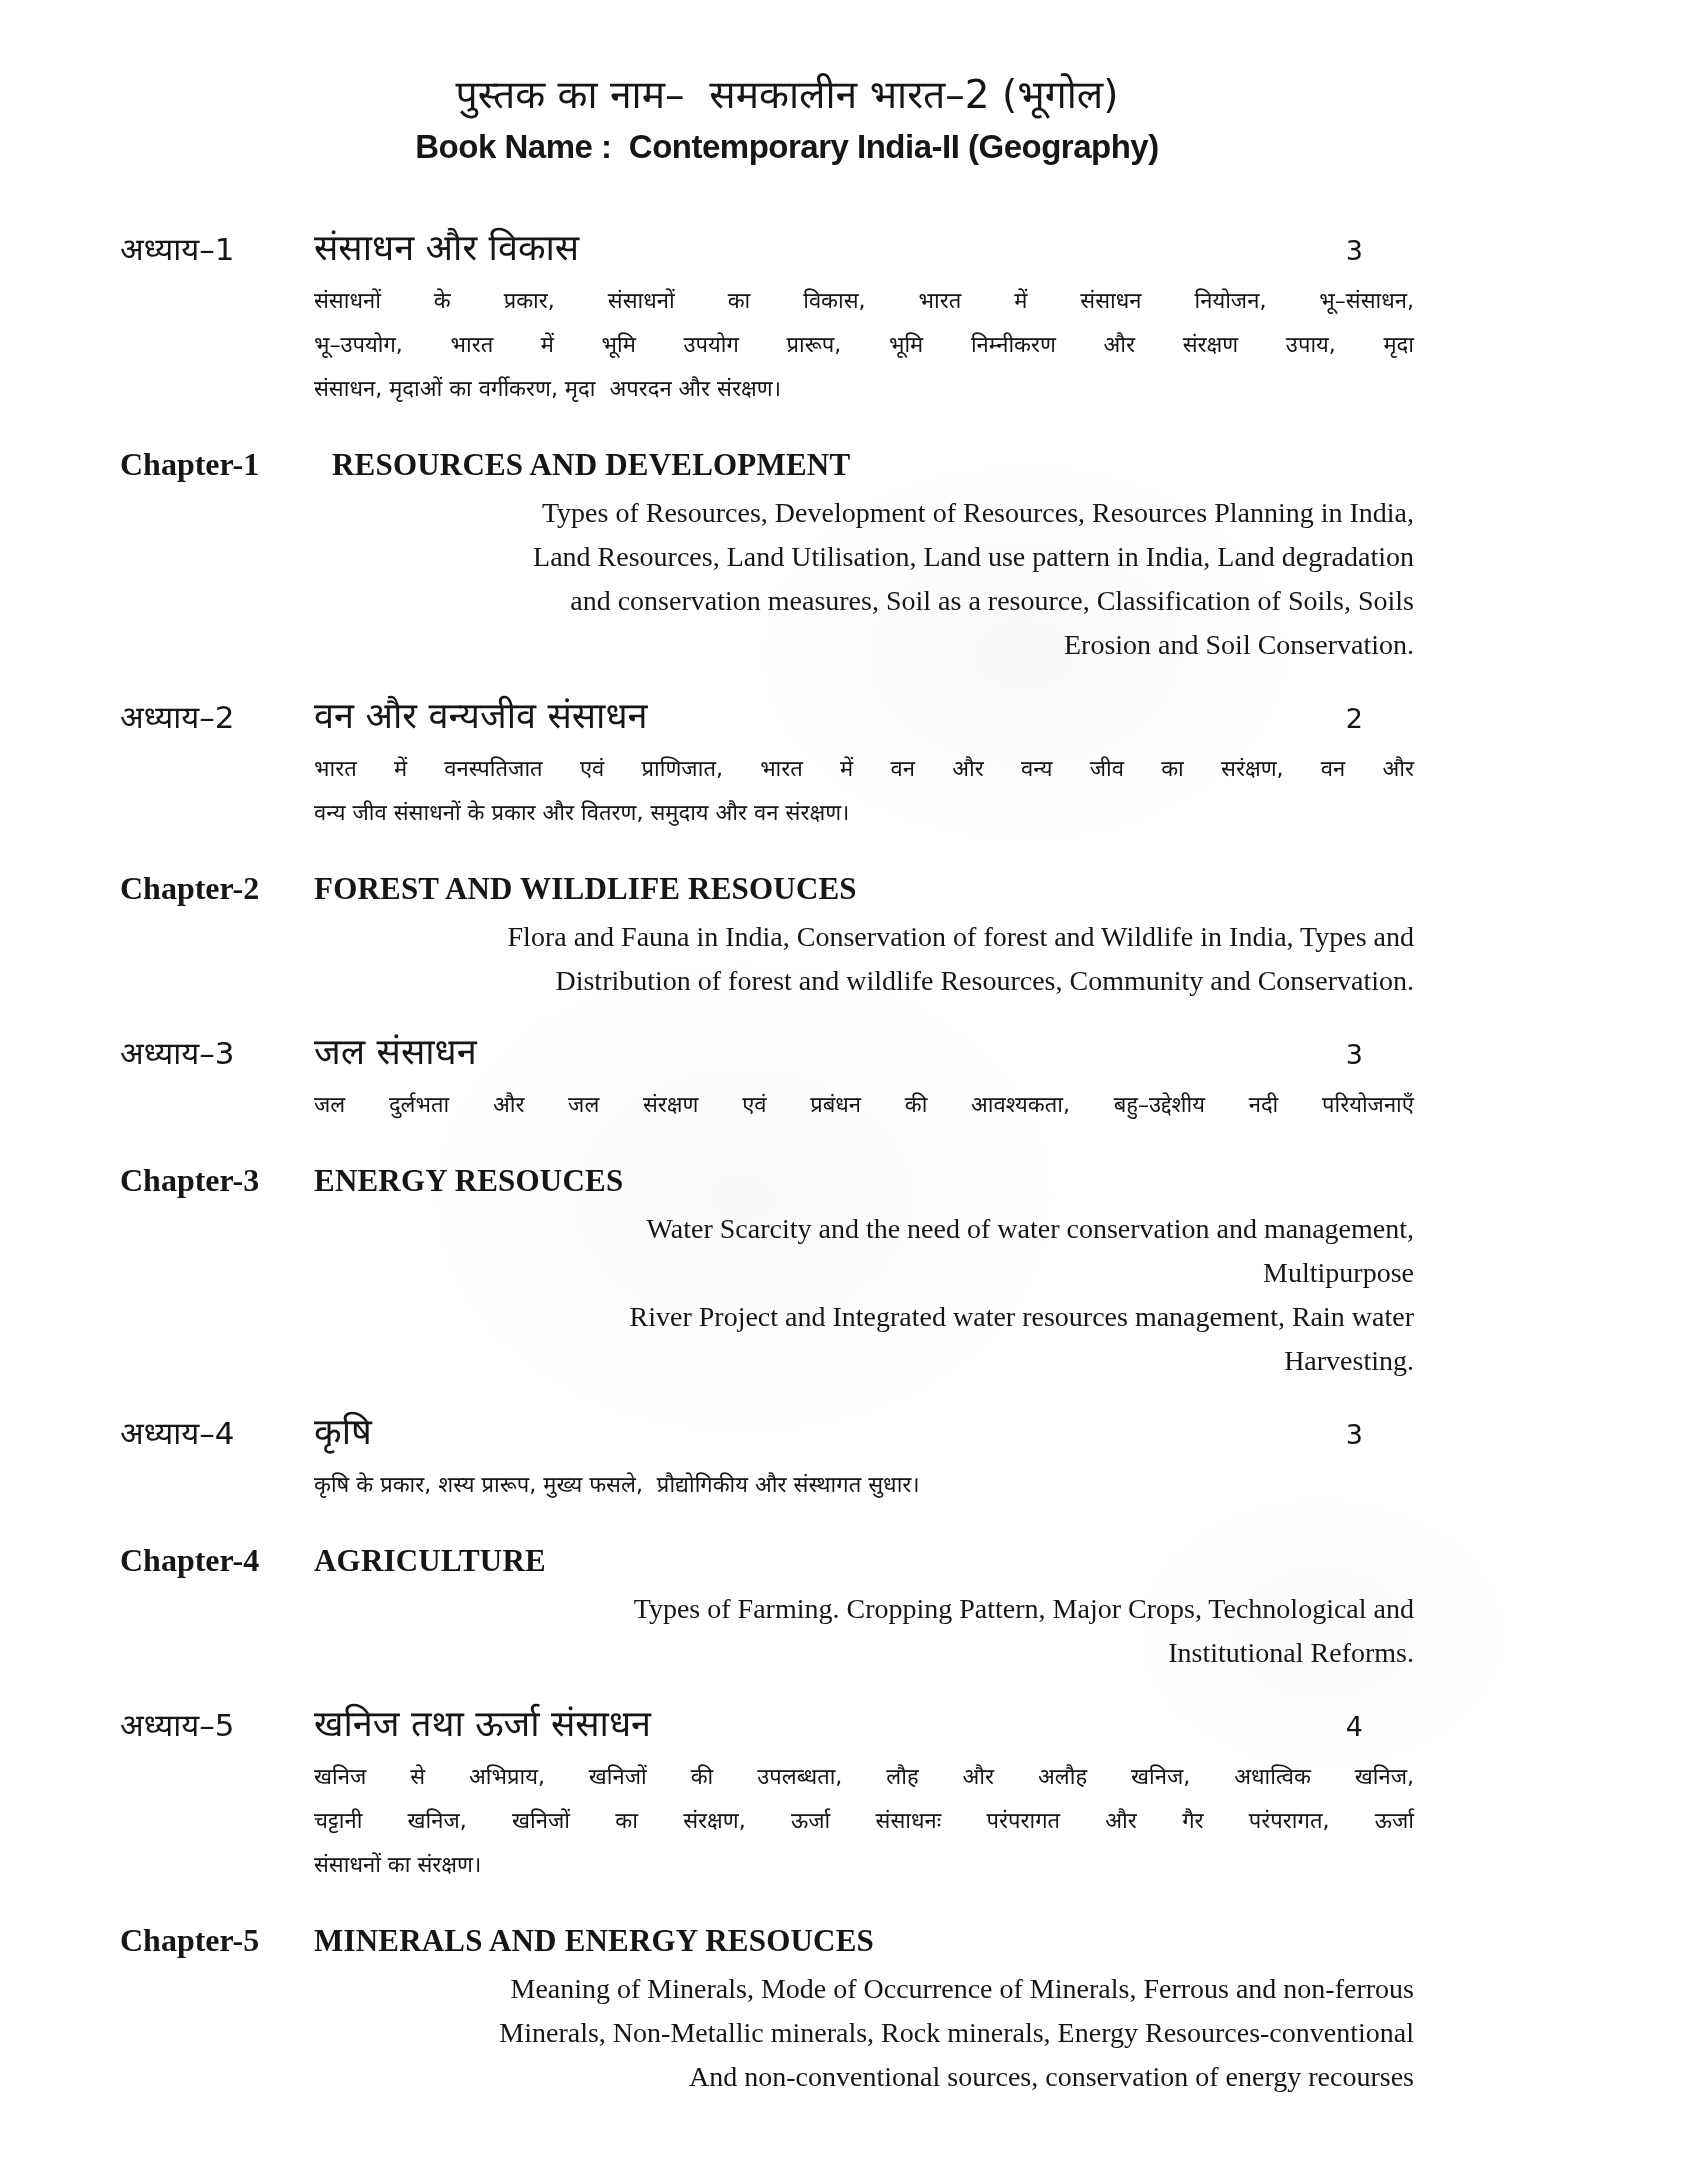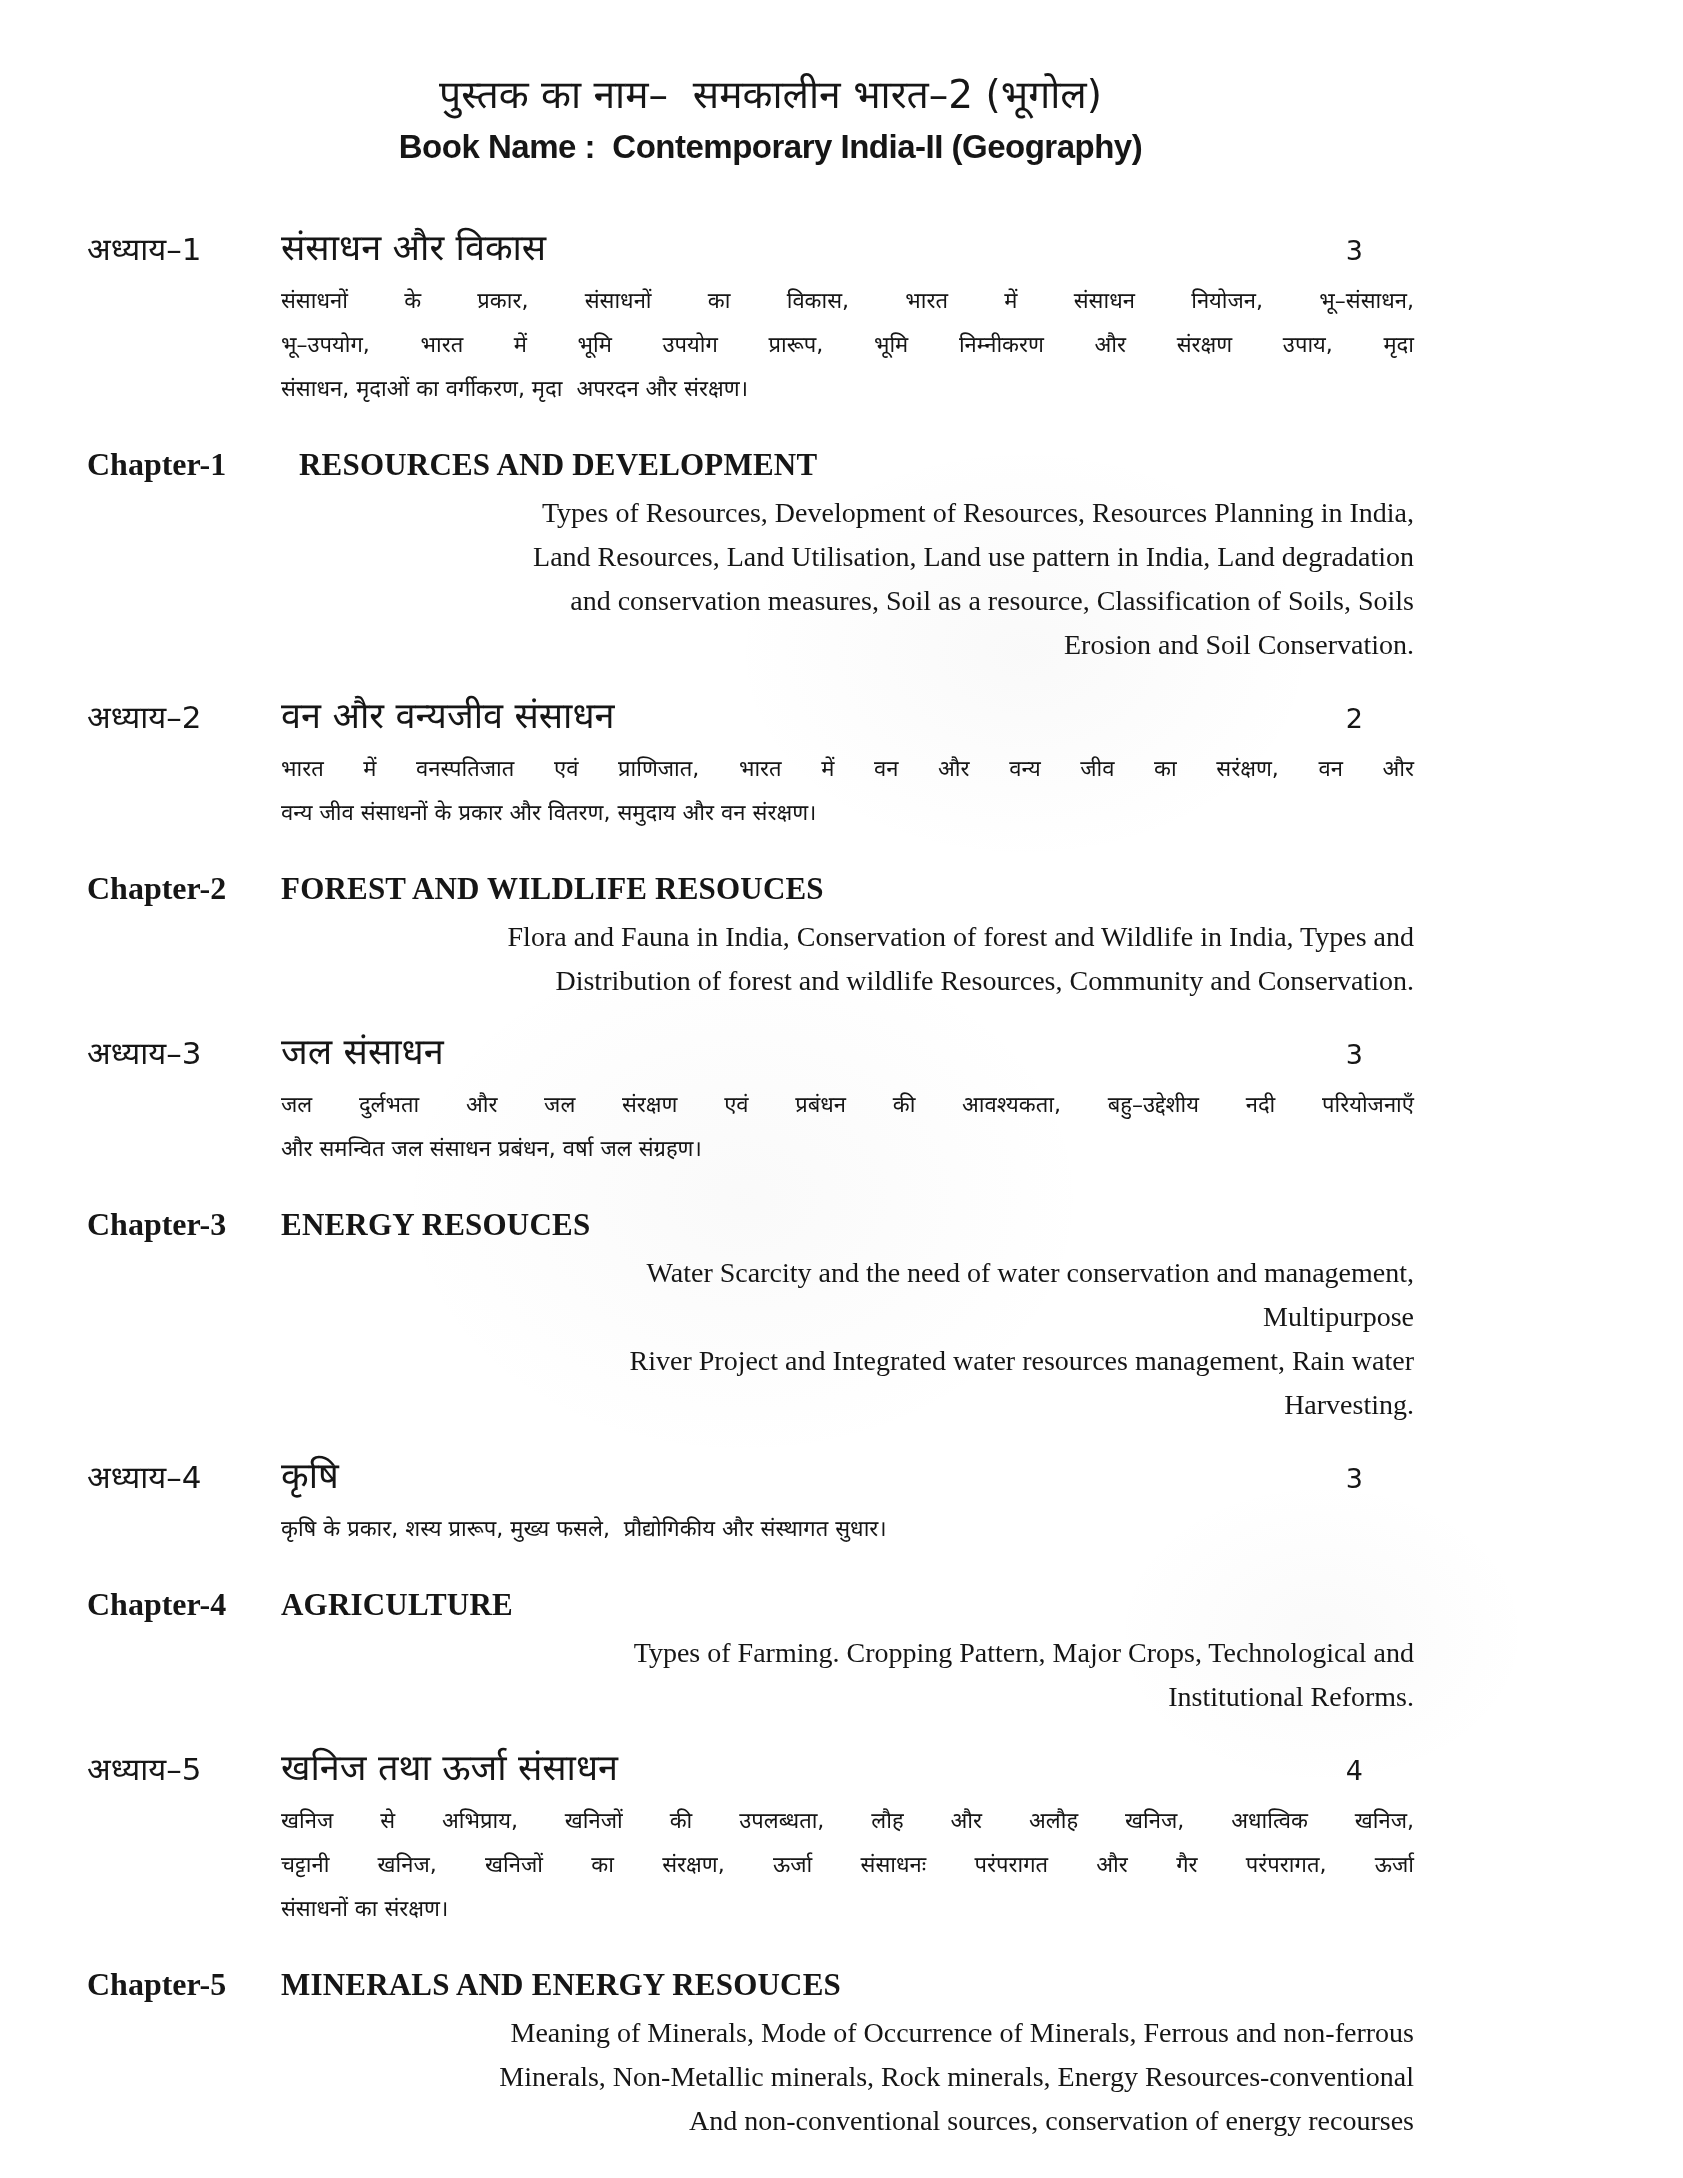--- a/index.html
+++ b/index.html
@@ -8,21 +8,21 @@
     background:#ffffff;
     color:#161616;
     font-family:"Liberation Serif", serif;
     overflow:hidden;
     position:relative;
   }
   .page{
     position:relative;
     width:1652px;height:2178px;
     box-sizing:border-box;
-    padding:69px 238px 0 87px;
+    padding:69px 238px 0 120px;
     background:
       radial-gradient(ellipse 416px 297px at 62% 30%, rgba(120,120,120,0.045), rgba(120,120,120,0) 70%),
       radial-gradient(ellipse 495px 376px at 45% 55%, rgba(120,120,120,0.04), rgba(120,120,120,0) 70%),
       radial-gradient(ellipse 297px 218px at 80% 75%, rgba(120,120,120,0.035), rgba(120,120,120,0) 70%),
       #ffffff;
   }
   .titles{margin-left:-198px;margin-right:-238px;text-align:center;}
   .title-hi{
     font-family:"DejaVu Sans", sans-serif;
     font-size:39px;line-height:51px;font-weight:400;
@@ -151,21 +151,20 @@
       <div class="hi-label">अध्याय–3</div>
       <div class="hi-title-line">
         <div class="hi-title">जल संसाधन</div>
         <div class="pagenum">3</div>
       </div>
     </div>
     <div class="row">
       <div></div>
       <div class="hi-desc">
             <div class="line just">जल दुर्लभता और जल संरक्षण एवं प्रबंधन की आवश्यकता, बहु–उद्देशीय नदी परियोजनाएँ</div>
-            <div class="line">और समन्वित जल संसाधन प्रबंधन, वर्षा जल संग्रहण।</div>
           </div>
     </div>
     <div class="row en-row">
       <div class="en-label">Chapter-3</div>
       <div class="en-title">ENERGY RESOUCES</div>
     </div>
     <div class="row">
       <div></div>
       <div class="en-desc">
             <div class="line">Water Scarcity and the need of water conservation and management,</div>

